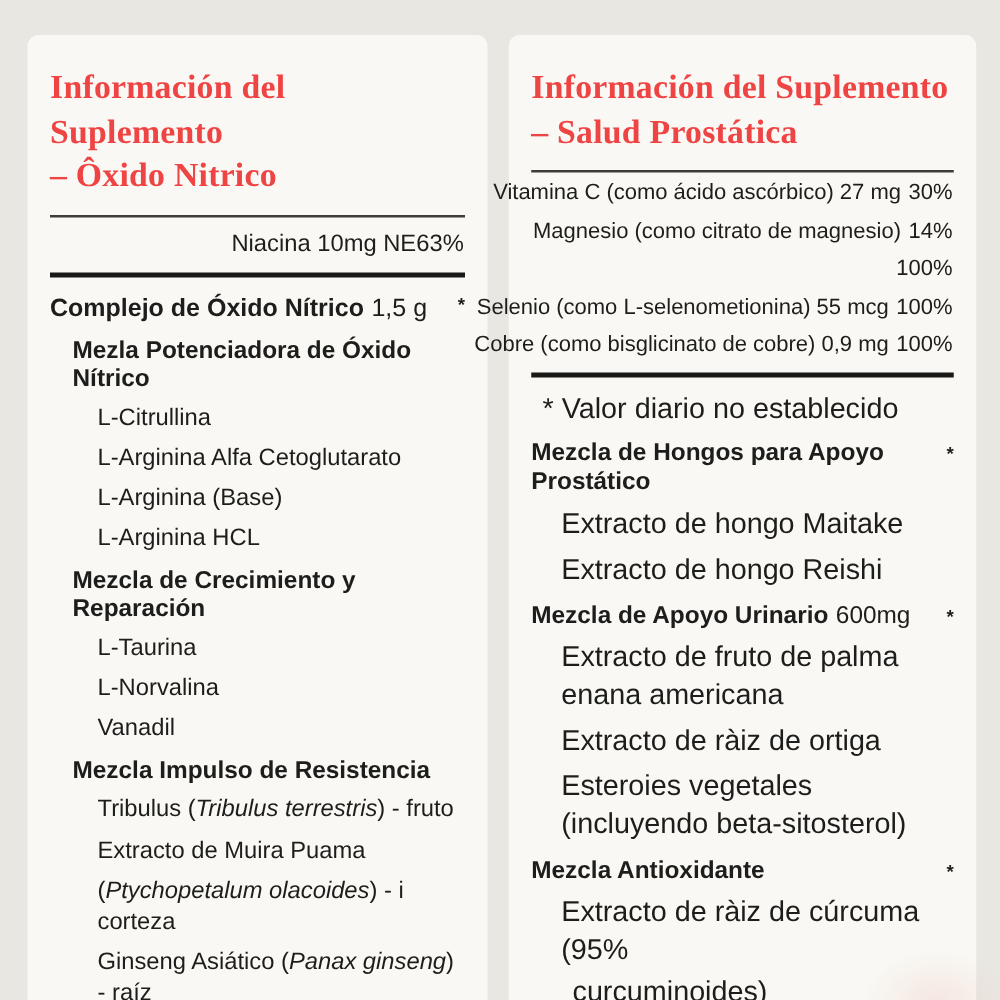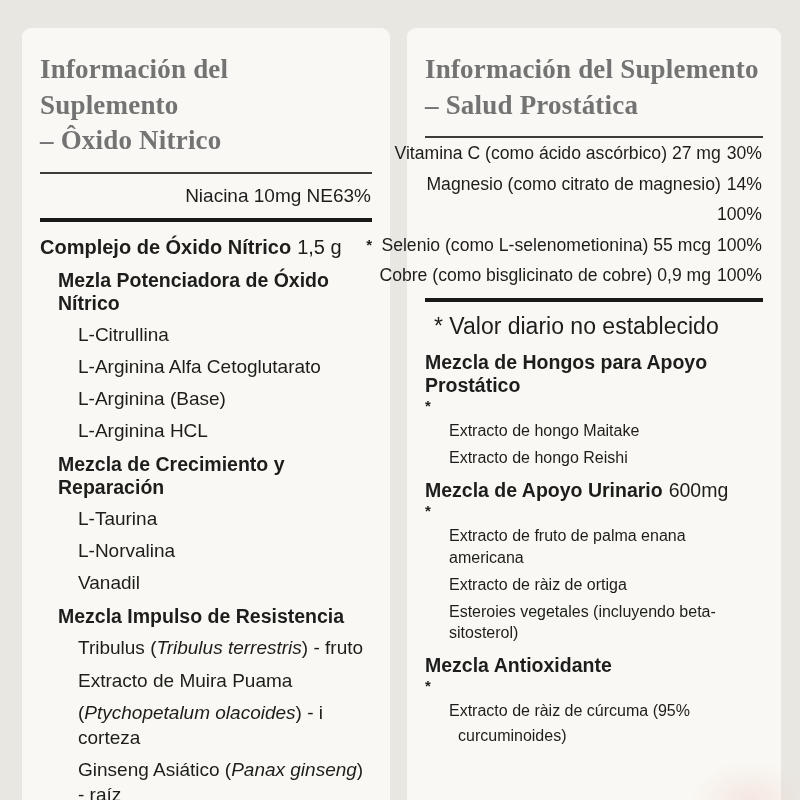--- a/index.html
+++ b/index.html
@@ -11,21 +11,21 @@
   }
   .panel{
     position:absolute;top:28px;height:865px;box-sizing:border-box;
     background:#f9f8f4;border-radius:9px;padding:24px 18px 20px;
   }
   .panel.left{left:22px;width:368px;}
   .panel.right{left:407px;width:374px;}
 
   h1{
     margin:0 0 13px;font-family:"Liberation Serif", serif;
-    font-weight:700;font-size:27px;line-height:1.32;color:#737373;
+    font-weight:700;font-size:27px;line-height:1.32;color:#ef4444;
     letter-spacing:.2px;
   }
   .rule{border:none;border-top:2px solid #3c3c38;margin:0;}
   .rule.thick{border-top-width:4px;border-top-color:#191917;}
 
   
   .nutrient-row{display:flex;justify-content:flex-end;align-items:baseline;
     font-size:19px;padding:11px 1px;}
   .section-row{display:flex;justify-content:space-between;align-items:flex-start;
     margin:14px 0 2px;font-size:20px;}
@@ -34,22 +34,22 @@
   .star{font-size:15px;font-weight:700;}
   .left .sub{font-weight:700;font-size:19.5px;margin:10px 0 3px;padding-left:18px;}
   .left .item{font-size:19px;padding-left:38px;margin:7px 0;line-height:1.32;}
 
   
   .right .nutrient-row{font-size:17.6px;padding:4.8px 1px;white-space:nowrap;gap:6px;}
   .right .rule.thick{margin-top:7px;}
   .snap-row{margin:16px 0 2px;font-size:19.5px;}
   .dv-note{font-weight:400;font-size:23px;margin:11px 0 4px;padding-left:9px;}
   .bhead{display:flex;justify-content:space-between;align-items:baseline;
-    font-weight:700;font-size:19.5px;margin:11px 0 2px;flex-direction:column;}
-  .right .item{font-size:16px;padding-left:24px;margin:6px 0;line-height:1.32;}
+    font-weight:700;font-size:19.5px;margin:11px 0 2px;}
+  .right .item{font-size:23px;padding-left:24px;margin:6px 0;line-height:1.32;}
   .right .item.cont{padding-left:33px;margin-top:-2px;}
 
   .smudge{position:absolute;pointer-events:none;border-radius:50%;}
   .smudge.b{left:690px;top:760px;width:120px;height:80px;
     background:radial-gradient(ellipse at center, rgba(238,205,196,.4), rgba(238,205,196,0) 70%);}
 </style>
 </head>
 <body>
 
 <section class="panel left">

